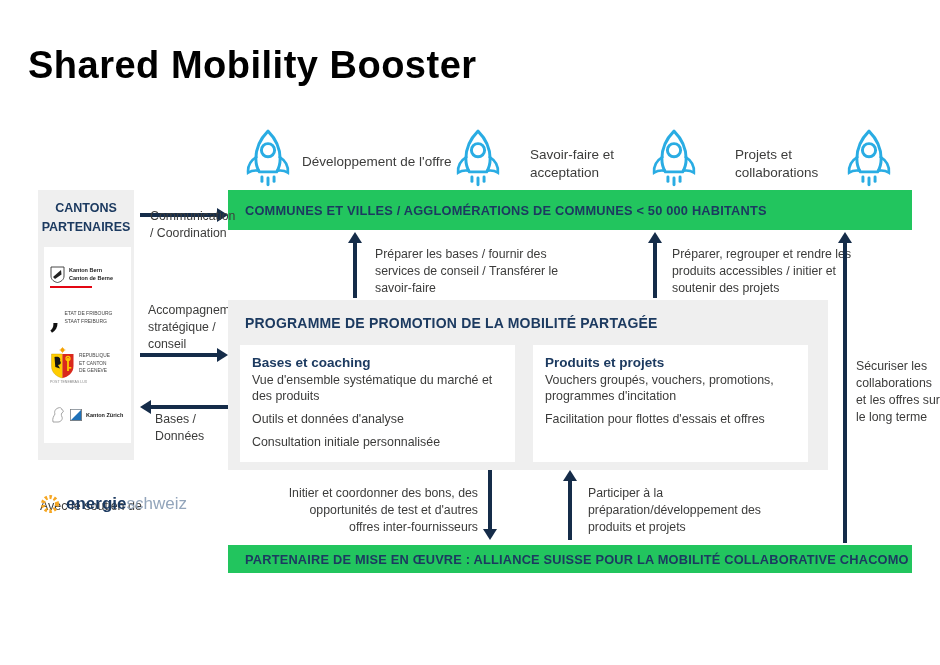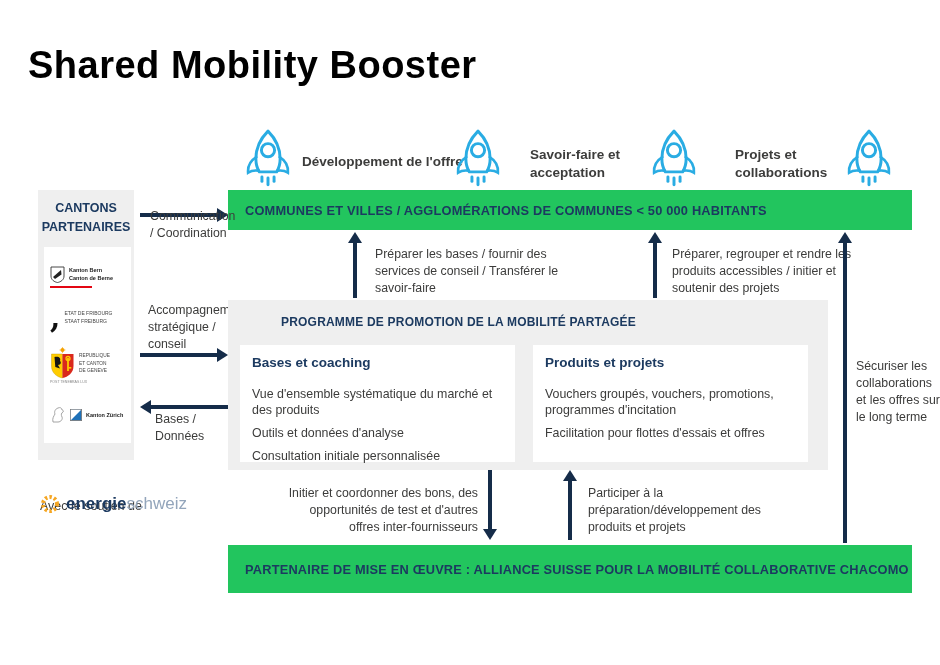--- a/index.html
+++ b/index.html
@@ -6,51 +6,51 @@
   .canvas{position:relative;width:940px;height:665px;background:#ffffff;
           font-family:"Liberation Sans",sans-serif;overflow:hidden;}
 
   
   .title{position:absolute;left:28px;top:44px;font-size:38px;font-weight:800;
          color:#000000;letter-spacing:.5px;}
 
   
   .rocket{position:absolute;top:127px;width:52px;height:62px;}
   .rocket.r1{left:242px}.rocket.r2{left:452px}.rocket.r3{left:648px}.rocket.r4{left:843px}
-  .rocket-label{position:absolute;font-size:13.5px;color:#3C3C3B;line-height:1.32;white-space:pre-line;font-weight:bold;}
+  .rocket-label{position:absolute;font-size:13.5px;color:#3C3C3B;line-height:1.32;white-space:pre-line;}
   .rl1{left:302px;top:153px}.rl2{left:530px;top:146px}.rl3{left:735px;top:146px}
 
   
   .bar{position:absolute;left:228px;width:684px;background:#22c55e;color:#1C3A60;
        font-weight:bold;font-size:12.8px;display:flex;align-items:center;
        padding-left:17px;box-sizing:border-box;letter-spacing:.2px;}
   .bar.top{top:190px;height:40px}
-  .bar.bottom{top:545px;height:48px}
+  .bar.bottom{top:545px;height:28px}
 
   
   .cantons-panel{position:absolute;left:38px;top:190px;width:96px;height:270px;background:#EFEFEF;}
   .cantons-title{padding-top:9px;text-align:center;font-weight:bold;font-size:12.5px;
                  color:#1C3A60;line-height:1.55;}
   .logo-box{position:absolute;left:6px;top:57px;width:87px;height:196px;background:#fff;
             display:flex;flex-direction:column;justify-content:space-around;
             padding:8px 0 8px 6px;box-sizing:border-box;}
   .logo-row{display:flex;align-items:center;gap:4px;}
   .logo-text{font-size:5.5px;font-weight:bold;color:#1a1a1a;line-height:1.5;white-space:pre-line;}
   .bern-line{width:42px;height:2.5px;background:#E30613;margin-top:3px;}
   .comma{font-size:30px;font-weight:900;color:#111;line-height:14px;font-family:"DejaVu Serif",serif;}
   .motto{font-size:3.5px;color:#888;margin-top:1px;}
 
   
   .programme{position:absolute;left:228px;top:300px;width:600px;height:170px;background:#EFEFEF;}
-  .programme-title{position:absolute;left:17px;top:15px;font-weight:bold;font-size:12px;
-                   color:#1C3A60;letter-spacing:.2px;margin-left:36px;}
+  .programme-title{position:absolute;left:17px;top:15px;font-weight:bold;font-size:14px;
+                   color:#1C3A60;letter-spacing:.2px;}
   .subbox{position:absolute;top:45px;width:275px;height:117px;background:#fff;
           padding:10px 12px;box-sizing:border-box;}
   .subbox.left{left:12px}.subbox.right{left:305px}
-  .subbox-title{font-size:13.5px;font-weight:bold;color:#1C3A60;margin:0 0 17px 0;}
+  .subbox-title{font-size:13.5px;font-weight:bold;color:#1C3A60;margin:0 0 3px 0;}
   .subbox-item{font-size:12.4px;color:#3C3C3B;line-height:1.28;margin-bottom:7px;}
 
   
   .arrow{position:absolute;background:#152C49;}
   .arrow.h{height:4px}.arrow.v{width:4px}
   .head-right::after{content:"";position:absolute;left:100%;top:50%;margin-top:-7px;
     border-left:11px solid #152C49;border-top:7px solid transparent;border-bottom:7px solid transparent;}
   .head-left::before{content:"";position:absolute;right:100%;top:50%;margin-top:-7px;
     border-right:11px solid #152C49;border-top:7px solid transparent;border-bottom:7px solid transparent;}
   .head-up::before{content:"";position:absolute;bottom:100%;left:50%;margin-left:-7px;

